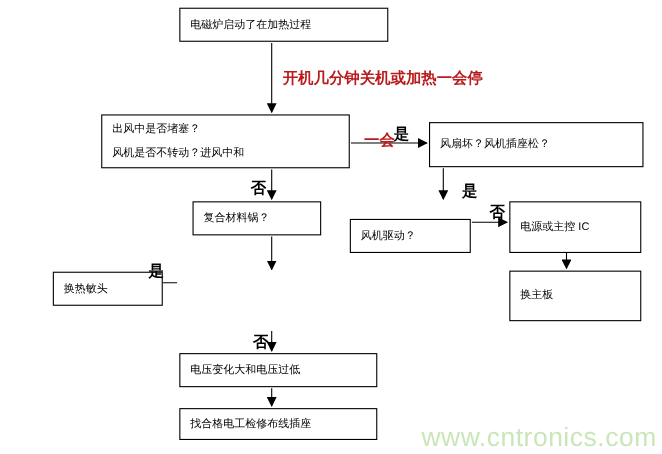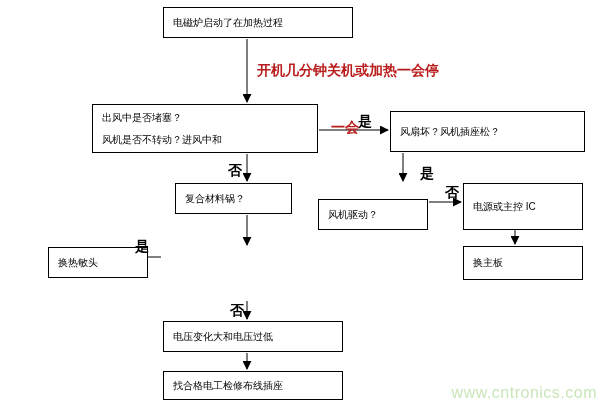--- a/index.html
+++ b/index.html
@@ -54,33 +54,33 @@
     font-size: 14px;
     font-weight: bold;
     color: #b91c1c;
     line-height: 18px;
     white-space: nowrap;
   }
   .watermark {
     position: absolute;
     right: 5px;
     top: 384px;
-    font-size: 16px;
+    font-size: 24px;
     letter-spacing: 0.5px;
     color: #c9e6b9;
     white-space: nowrap;
   }
 
   
   .n-start          { left: 163px; top: 7px;   width: 190px; height: 31px; }
   .n-fan-check      { left: 92px;  top: 104px; width: 226px; height: 49px; }
   .n-fan-broken     { left: 390px; top: 111px; width: 195px; height: 41px; }
   .n-fan-drive      { left: 318px; top: 183px; width: 110px; height: 31px; margin-top: 16px; }
   .n-power-ic       { left: 463px; top: 183px; width: 120px; height: 47px; }
-  .n-replace-board  { left: 463px; top: 246px; width: 120px; height: 34px; }
+  .n-replace-board  { left: 463px; top: 246px; width: 120px; height: 46px; }
   .n-composite-pot  { left: 175px; top: 183px; width: 117px; height: 31px; }
   .n-overheat       { left: 162px; top: 247px; width: 185px; height: 53px; }
   .n-thermal-head   { left: 17px;  top: 247px; width: 100px; height: 31px; margin-left: 31px; }
   .n-voltage        { left: 163px; top: 321px; width: 180px; height: 31px; }
   .n-electrician    { left: 163px; top: 371px; width: 180px; height: 29px; }
 
   
   .l-yes-fan-broken { left: 358px; top: 114px; }
   .l-yes-fan-drive  { left: 420px; top: 166px; }
   .l-yes-thermal    { left: 135px; top: 239px; }

